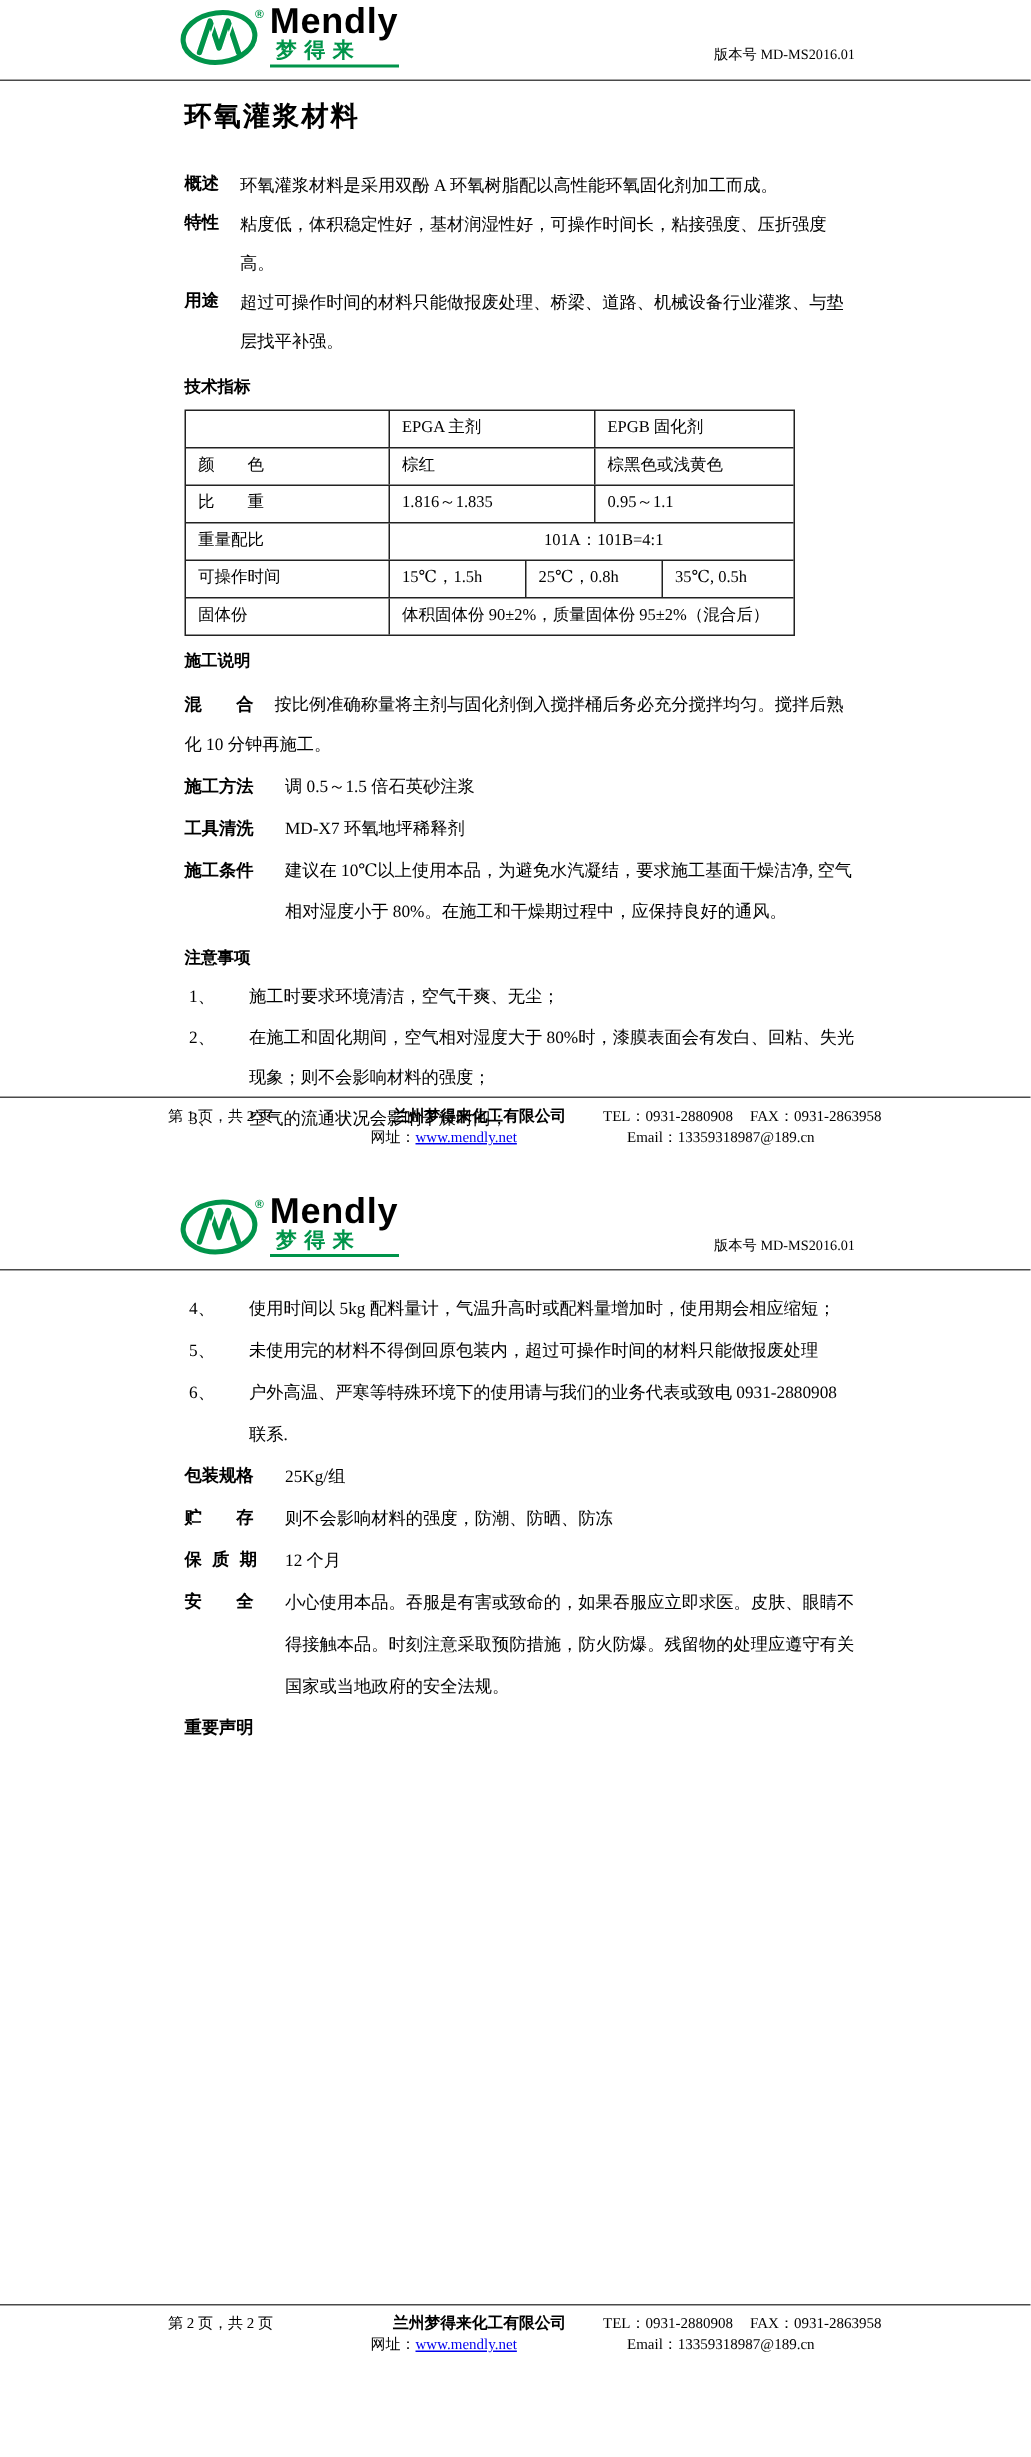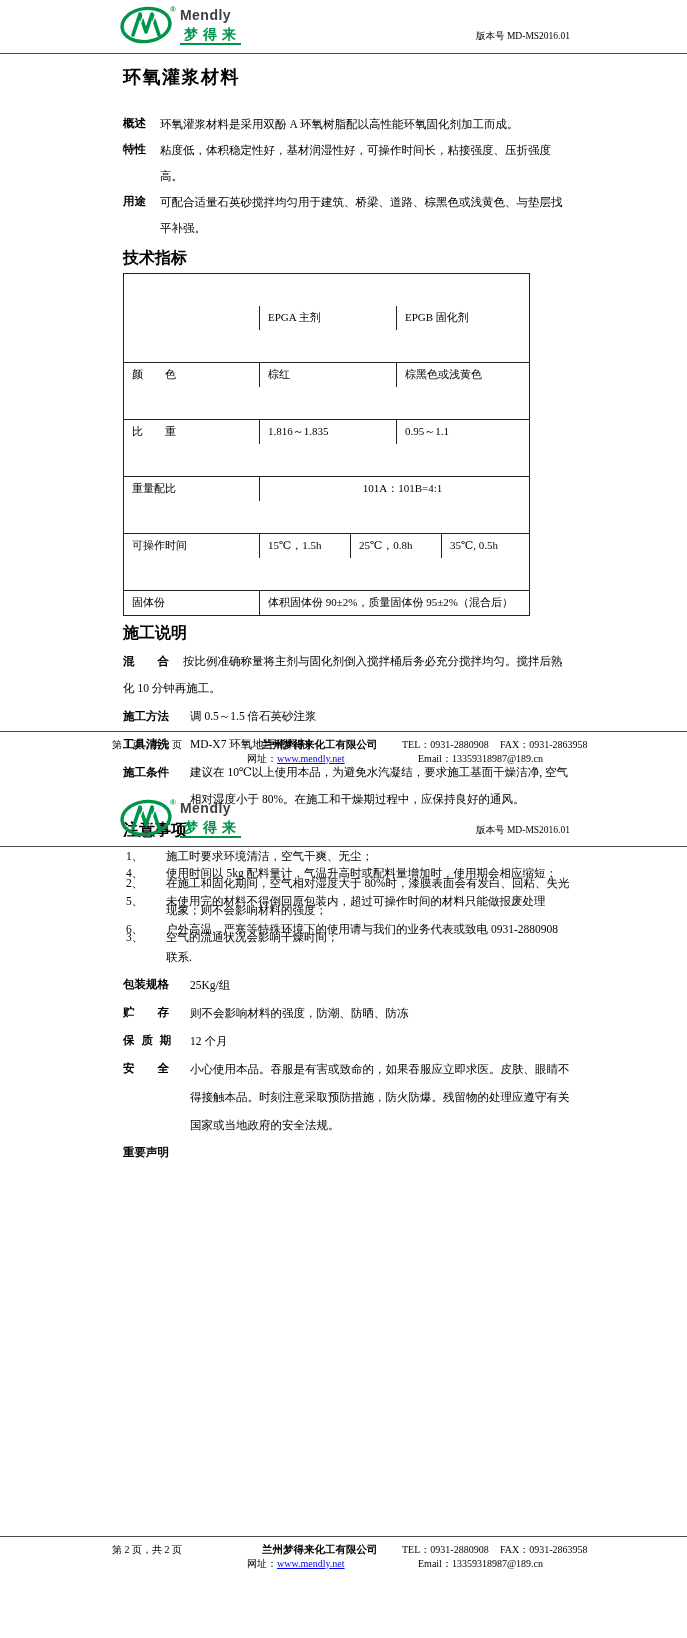--- a/index.html
+++ b/index.html
@@ -14,21 +14,21 @@
 
   
   .hdr{position:relative;height:47px;padding-top:5px;}
   .page-2 .hdr{padding-top:28px;height:47px;}
   .logo{position:relative;margin-left:120px;display:flex;align-items:flex-start;width:180px;}
   .logo svg{display:block;}
   .logo-reg{color:#00944a;font-size:8px;font-weight:bold;position:relative;top:0px;left:-2px;
     font-family:"Liberation Sans",sans-serif;}
   .logo-txt{margin-left:2px;line-height:1;}
   .logo-en{font-family:"Liberation Sans","DejaVu Sans",sans-serif;font-weight:bold;
-    color:#404040;font-size:14px;letter-spacing:.5px;line-height:20px;}
+    color:#000000;font-size:24px;letter-spacing:.5px;line-height:20px;}
   .logo-cn{font-family:"DejaVu Sans","Liberation Sans",sans-serif;font-weight:bold;color:#00944a;
     font-size:14px;letter-spacing:5px;line-height:16px;border-bottom:2px solid #00944a;
     padding:1px 0 1px 4px;}
   .version{position:absolute;right:117px;font-size:9.5px;white-space:nowrap;
     font-family:"Liberation Serif",serif;}
   .page-1 .version{top:30px;}
   .page-2 .version{top:54px;}
   .hrule{border-top:1.5px solid #4a4a4a;height:0;margin-top:1px;}
 
   
@@ -40,25 +40,25 @@
   .p2-content{margin-top:12px;}
 
   .row{display:flex;line-height:26px;}
   .lb{font-weight:bold;font-family:Liberation Mono, monospace;
     flex:0 0 37px;white-space:nowrap;}
   .lb4{flex:0 0 67px;}
   .tx{flex:1;}
   .sections{margin-top:22px;}
 
   .sub-head{font-weight:bold;font-family:"DejaVu Sans","Liberation Sans",sans-serif;
-    font-size:16px;line-height:20px;margin-top:7px;}
+    font-size:11px;line-height:20px;margin-top:7px;}
 
   
   .tbl{margin-top:5px;width:407px;border:1px solid #222;font-size:11px;box-sizing:border-box;}
-  .tr{display:flex;height:24px;line-height:23px;border-top:1px solid #222;margin-top:32px;}
+  .tr{display:flex;height:24px;line-height:23px;border-top:1px solid #222;}
   .tr:first-child{border-top:none;}
   .tc{box-sizing:border-box;border-left:1px solid #222;padding-left:8px;overflow:hidden;
     white-space:nowrap;}
   .tc:first-child{border-left:none;}
   .tc-lb{width:135px;font-family:"Liberation Serif",serif;}
   .tc-a{width:137px;}
   .tc-b{flex:1;}
   .tc-span{flex:1;}
   .tc-center{text-align:center;padding-left:16px;}
   .tc-t1{width:91px;}
@@ -123,21 +123,21 @@
       <div class="row">
         <span class="lb">概述</span>
         <span class="tx">环氧灌浆材料是采用双酚 A 环氧树脂配以高性能环氧固化剂加工而成。</span>
       </div>
       <div class="row">
         <span class="lb">特性</span>
         <span class="tx">粘度低，体积稳定性好，基材润湿性好，可操作时间长，粘接强度、压折强度高。</span>
       </div>
       <div class="row">
         <span class="lb">用途</span>
-        <span class="tx">可配合适量石英砂搅拌均匀用于建筑、桥梁、道路、棕黑色或浅黄色、与垫层找平补强。</span>
+        <span class="tx">超过可操作时间的材料只能做报废处理、桥梁、道路、机械设备行业灌浆、与垫层找平补强。</span>
       </div>
     </div>
 
     <div class="sub-head">技术指标</div>
 
     <div class="tbl">
       <div class="tr">
         <div class="tc tc-lb"></div>
         <div class="tc tc-a">EPGA 主剂</div>
         <div class="tc tc-b">EPGB 固化剂</div>

